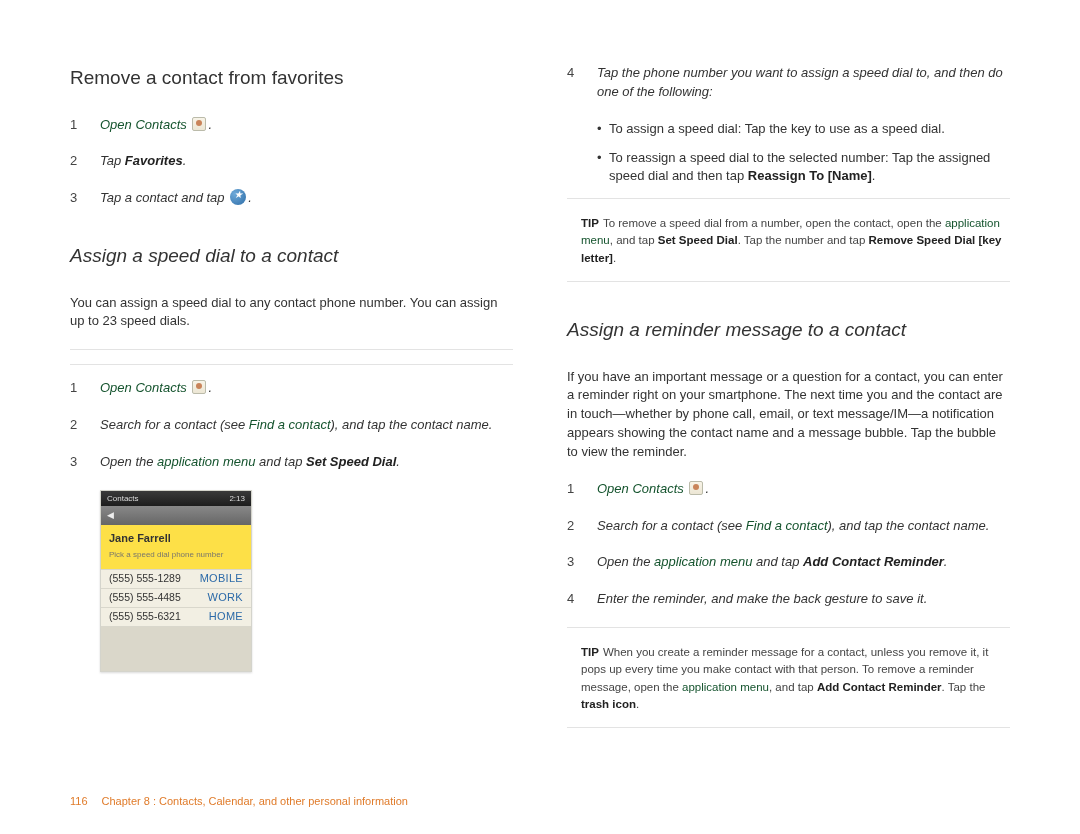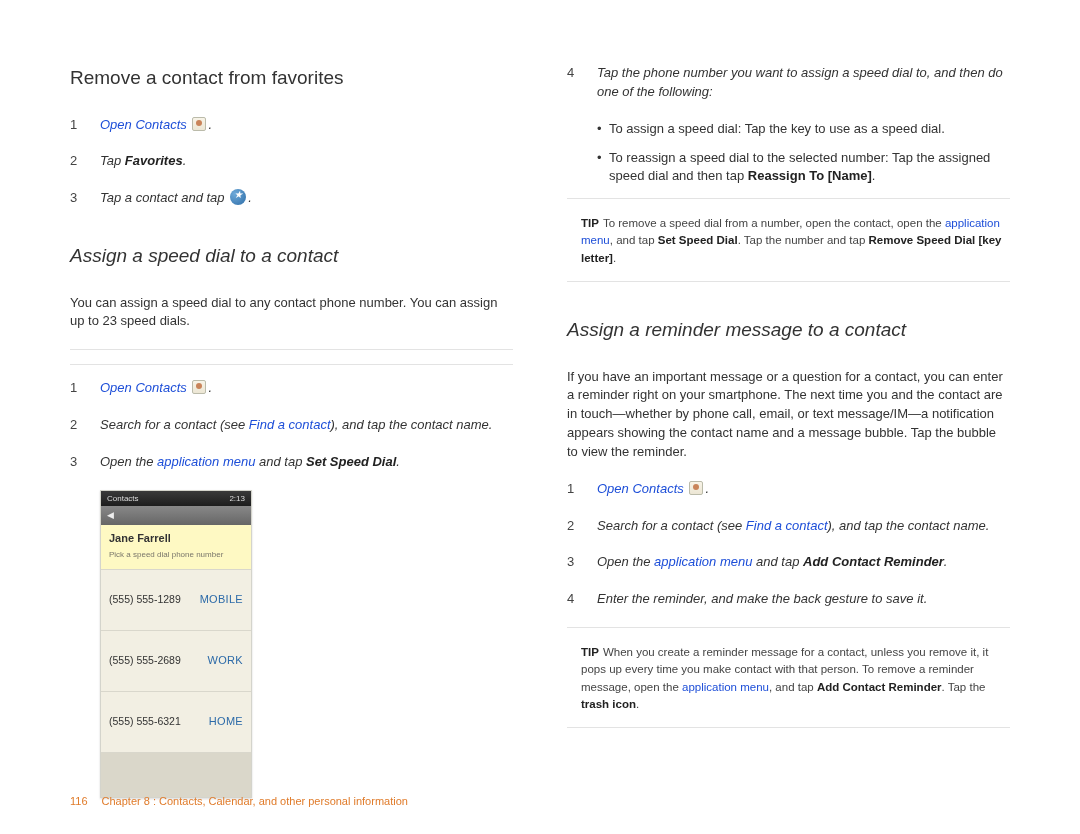--- a/index.html
+++ b/index.html
@@ -31,21 +31,21 @@
   .step-row {
     display: flex;
     margin: 0 0 18px 0;
   }
   .step-num {
     width: 30px;
     flex: 0 0 30px;
     color: #444;
   }
   .step-body { flex: 1 1 auto; font-style: italic; }
-  .link { color: #1d4ed8; font-weight: 400; }
+  .link { color: #14532d; font-weight: 400; }
   strong { font-weight: 600; color: #222; }
   .icon-contacts {
     display: inline-block;
     width: 14px; height: 14px;
     vertical-align: -2px;
     border: 1px solid #bba;
     border-radius: 2px;
     background: linear-gradient(#f8f4e8,#ece6d4);
     position: relative;
     margin: 0 2px;
@@ -90,28 +90,28 @@
     display:flex; justify-content:space-between; align-items:center;
     background:linear-gradient(#3a3a3a,#1d1d1d); color:#ddd;
     padding:2px 6px; font-size:8px;
   }
   .shot-sub {
     display:flex; justify-content:space-between; align-items:center;
     background:linear-gradient(#888,#666); color:#eee;
     padding:3px 6px; font-size:9px;
   }
   .shot-head {
-    background:#fef9c3; padding:6px 8px 8px 8px;
+    background:#fde047; padding:6px 8px 8px 8px;
     border-bottom:1px solid #d9d7cc;
   }
   .shot-name { font-weight:600; font-size:11px; color:#333; }
   .shot-hint { font-size:8px; color:#7a776b; margin-top:2px; }
   .shot-row {
     display:flex; justify-content:space-between; align-items:center;
-    padding:22px 8px; border-bottom:1px solid #d9d7cc;
+    padding:1px 8px; border-bottom:1px solid #d9d7cc;
     background:#f2efe3;
   }
   .shot-num { font-size:10.5px; color:#333; }
   .shot-tag { font-size:11px; color:#2c6aa8; letter-spacing:.3px; }
   .shot-bottom { height:44px; background:#dad7ca; }
   
   .footer {
     position:absolute; left:70px; bottom:24px; font-size:11px;
     color:#e07b2a; display:flex; gap:14px; align-items:baseline;
   }
@@ -173,21 +173,21 @@
       <div class="shot-head">
         <div class="shot-name">Jane Farrell</div>
         <div class="shot-hint">Pick a speed dial phone number</div>
       </div>
       <div id="shot-rows">
           <div class="shot-row">
             <span class="shot-num">(555) 555-1289</span>
             <span class="shot-tag">MOBILE</span>
           </div>
           <div class="shot-row">
-            <span class="shot-num">(555) 555-2689</span>
+            <span class="shot-num">(555) 555-4485</span>
             <span class="shot-tag">WORK</span>
           </div>
           <div class="shot-row">
             <span class="shot-num">(555) 555-6321</span>
             <span class="shot-tag">HOME</span>
           </div>
         </div>
       <div class="shot-bottom"></div>
     </div>
   </div>

